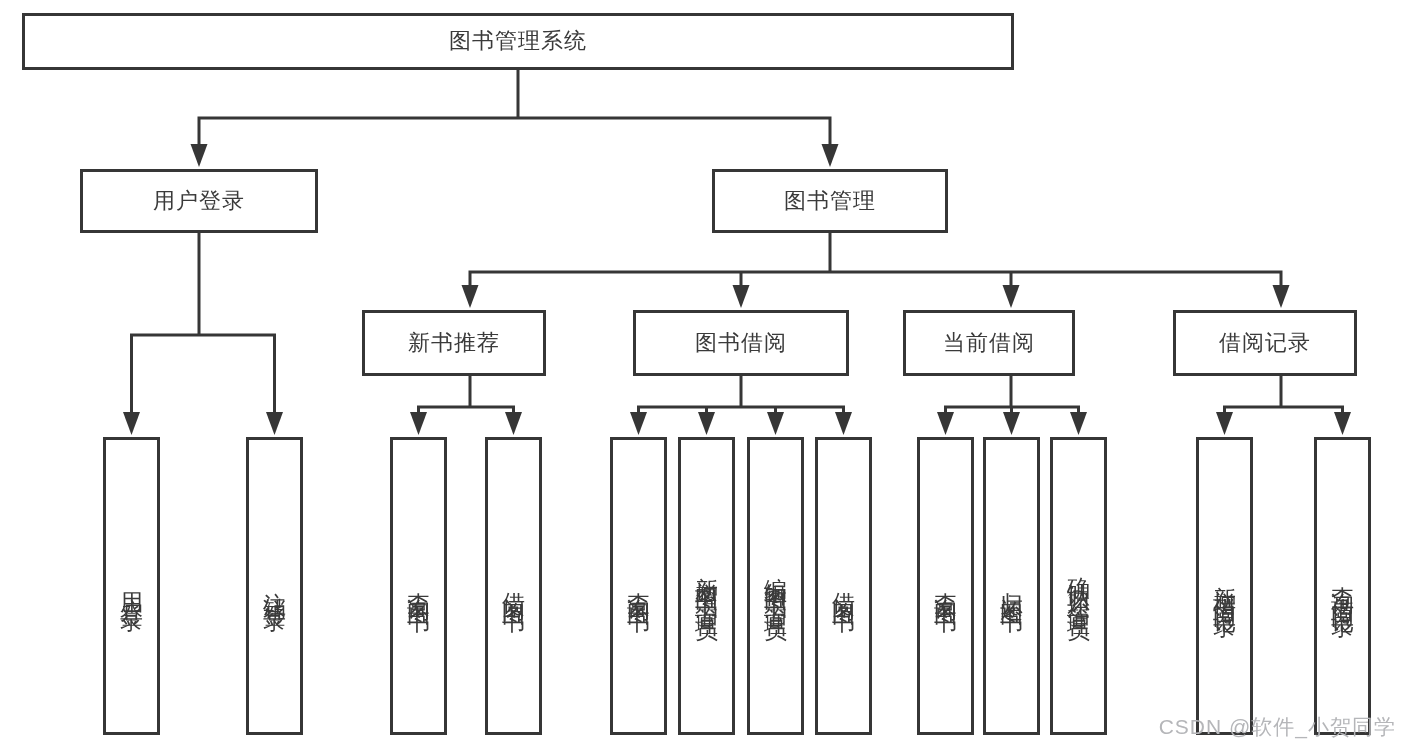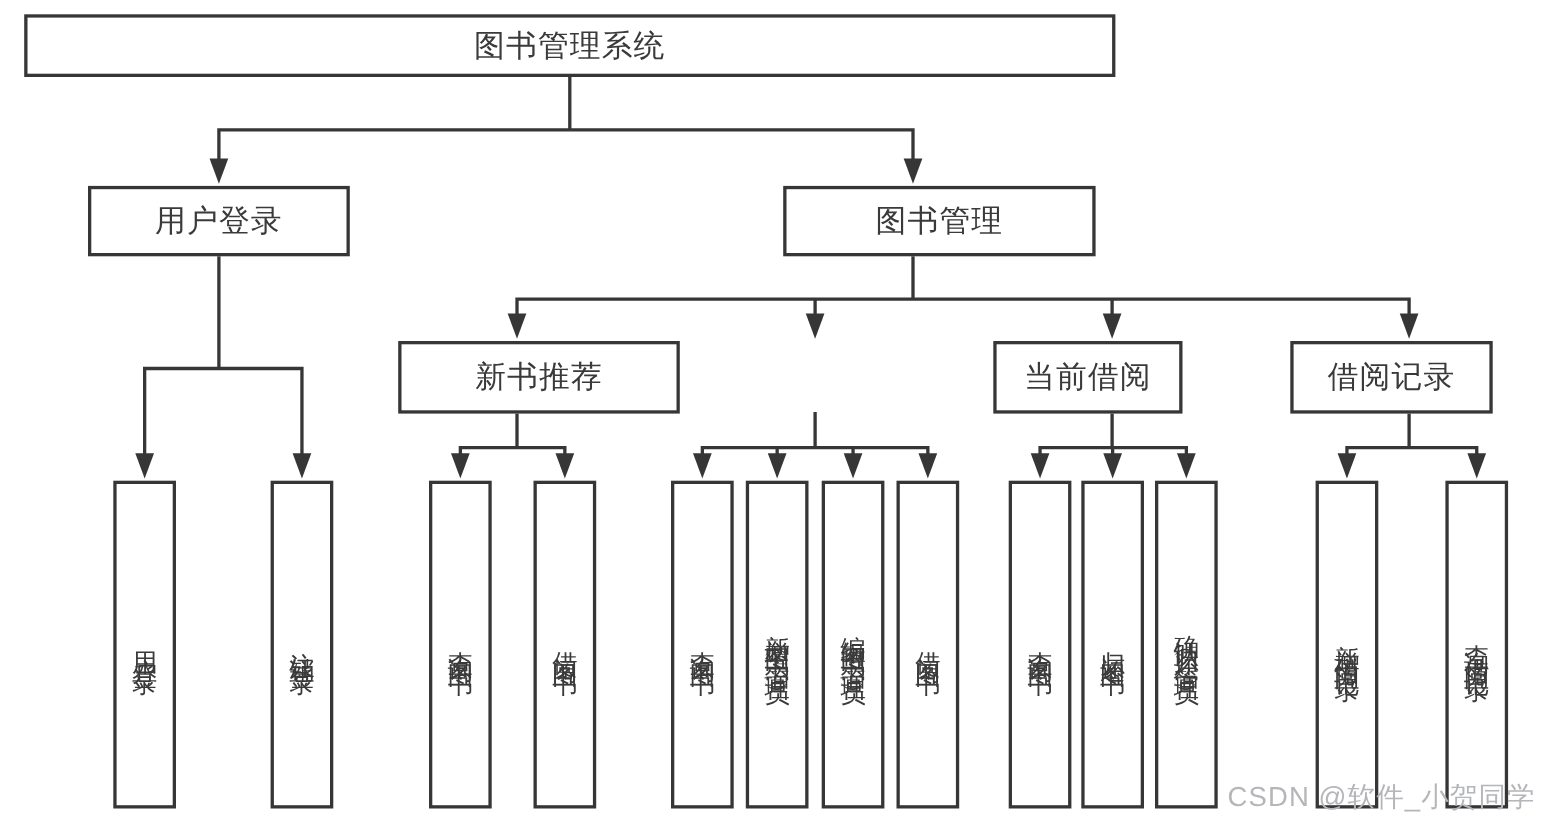--- a/index.html
+++ b/index.html
@@ -18,39 +18,39 @@
   }
   .node {
     position: absolute;
     box-sizing: border-box;
     background: #ffffff;
     border: 3px solid #363636;
     color: #3a3a3a;
     display: flex;
     align-items: center;
     justify-content: center;
-    font-size: 28px;
+    font-size: 22px;
     letter-spacing: 1px;
     text-align: center;
     line-height: 1.2;
   }
   .node.v {
     writing-mode: vertical-rl;
     text-orientation: mixed;
     font-size: 23px;
     letter-spacing: 6px;
     line-height: 1;
     padding: 4px 0;
   }
   .watermark {
     position: absolute;
     right: 9px;
     bottom: 6px;
     color: #b5b6b9;
-    font-size: 25px;
+    font-size: 21px;
     letter-spacing: 1px;
     z-index: 5;
     white-space: nowrap;
   }
 </style>
 </head>
 <body>
 
 <div class="stage">
 
@@ -90,23 +90,24 @@
       <polygon points="1003,412 1020,412 1011.5,435"></polygon>
       <polygon points="1070,412 1087,412 1078.5,435"></polygon>
       <polygon points="1216,412 1233,412 1224.5,435"></polygon>
       <polygon points="1334,412 1351,412 1342.5,435"></polygon>
     </g>
   </svg>
 
   <div class="node" style="left:22px; top:13px; width:992px; height:57px;">图书管理系统</div>
 
   <div class="node" style="left:80px; top:169px; width:238px; height:64px;">用户登录</div>
-  <div class="node" style="left:712px; top:169px; width:284px; height:64px;">图书管理</div>
+  <div class="node" style="left:712px; top:169px; width:236px; height:64px;">图书管理</div>
 
-  <div class="node" style="left:362px; top:310px; width:256px; height:66px;">新书推荐</div>
+  <div class="node" style="left:362px; top:310px; width:184px; height:66px;">新书推荐</div>
+  <div class="node" style="left:633px; top:310px; width:216px; height:66px;">图书借阅</div>
   <div class="node" style="left:903px; top:310px; width:172px; height:66px;">当前借阅</div>
   <div class="node" style="left:1173px; top:310px; width:184px; height:66px;">借阅记录</div>
 
   <div class="node v" style="left:103px; top:437px; width:57px; height:298px;">用户登录</div>
   <div class="node v" style="left:246px; top:437px; width:57px; height:298px;">注销登录</div>
 
   <div class="node v" style="left:390px; top:437px; width:57px; height:298px;">查询图书</div>
   <div class="node v" style="left:485px; top:437px; width:57px; height:298px;">借阅图书</div>
 
   <div class="node v" style="left:610px; top:437px; width:57px; height:298px;">查询图书</div>

